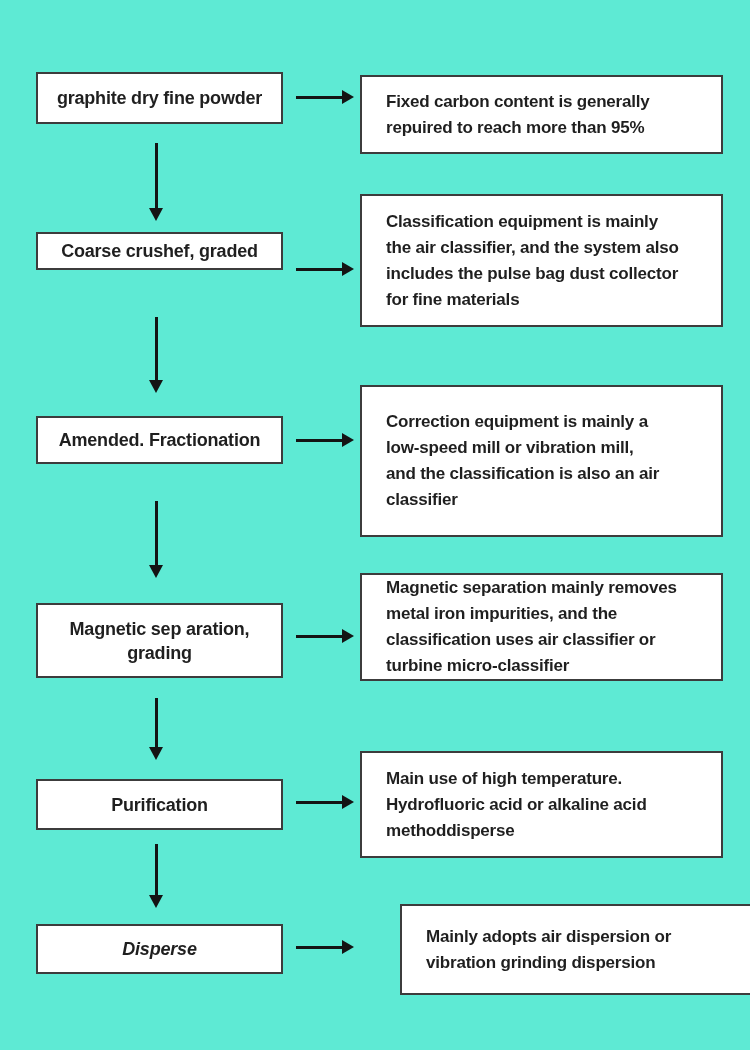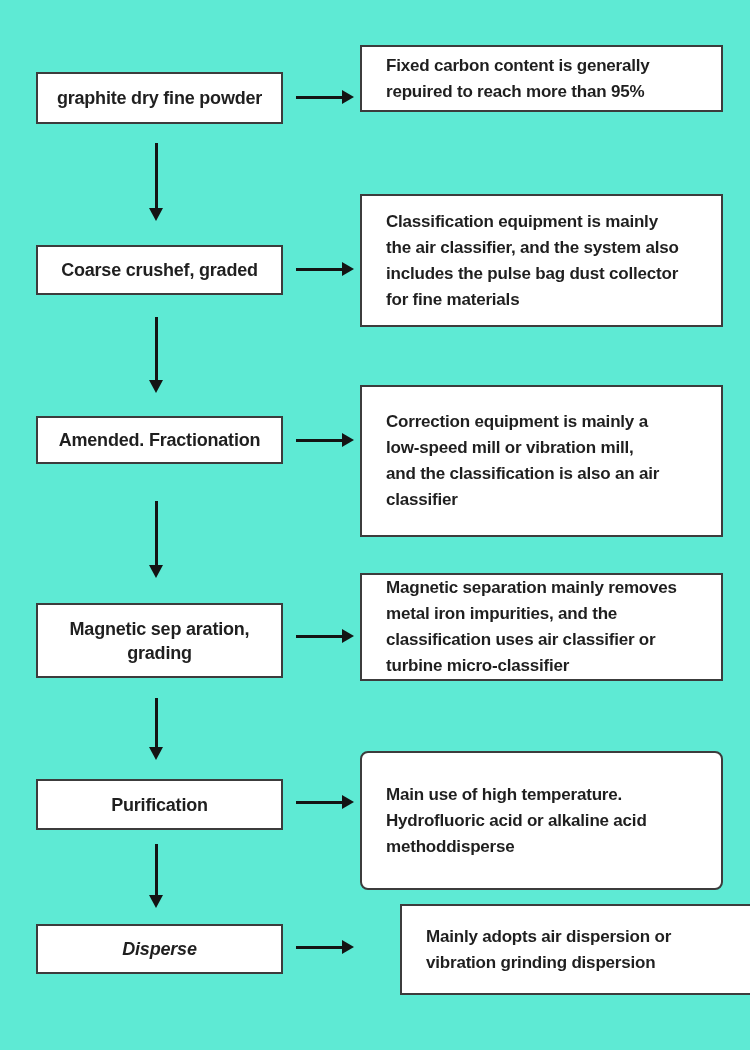--- a/index.html
+++ b/index.html
@@ -37,31 +37,31 @@
     left: 360px;
     width: 363px;
     justify-content: flex-start;
     text-align: left;
     font-size: 17px;
     line-height: 26px;
     padding: 0 14px 0 24px;
   }
   
   .lb1 { top: 72px;  height: 52px; }
-  .lb2 { top: 245px; height: 50px; text-align: center; }
+  .lb2 { top: 232px; height: 38px; text-align: center; }
   .lb3 { top: 416px; height: 48px; }
   .lb4 { top: 603px; height: 75px; }
   .lb5 { top: 779px; height: 51px; }
   .lb6 { top: 924px; height: 50px; font-style: italic; }
   
-  .rb1 { top: 45px;  height: 67px; }
+  .rb1 { top: 75px;  height: 79px; }
   .rb2 { top: 194px; height: 133px; }
   .rb3 { top: 385px; height: 152px; }
   .rb4 { top: 573px; height: 108px; }
-  .rb5 { top: 751px; height: 139px; border-radius: 8px; }
+  .rb5 { top: 751px; height: 107px; }
   .rb6 { top: 904px; height: 91px; margin-left: 40px; }
   
   .h-arrow {
     position: absolute;
     left: 296px;
     width: 46px;
     height: 3px;
     background: #141414;
   }
   .h-arrow::after {

